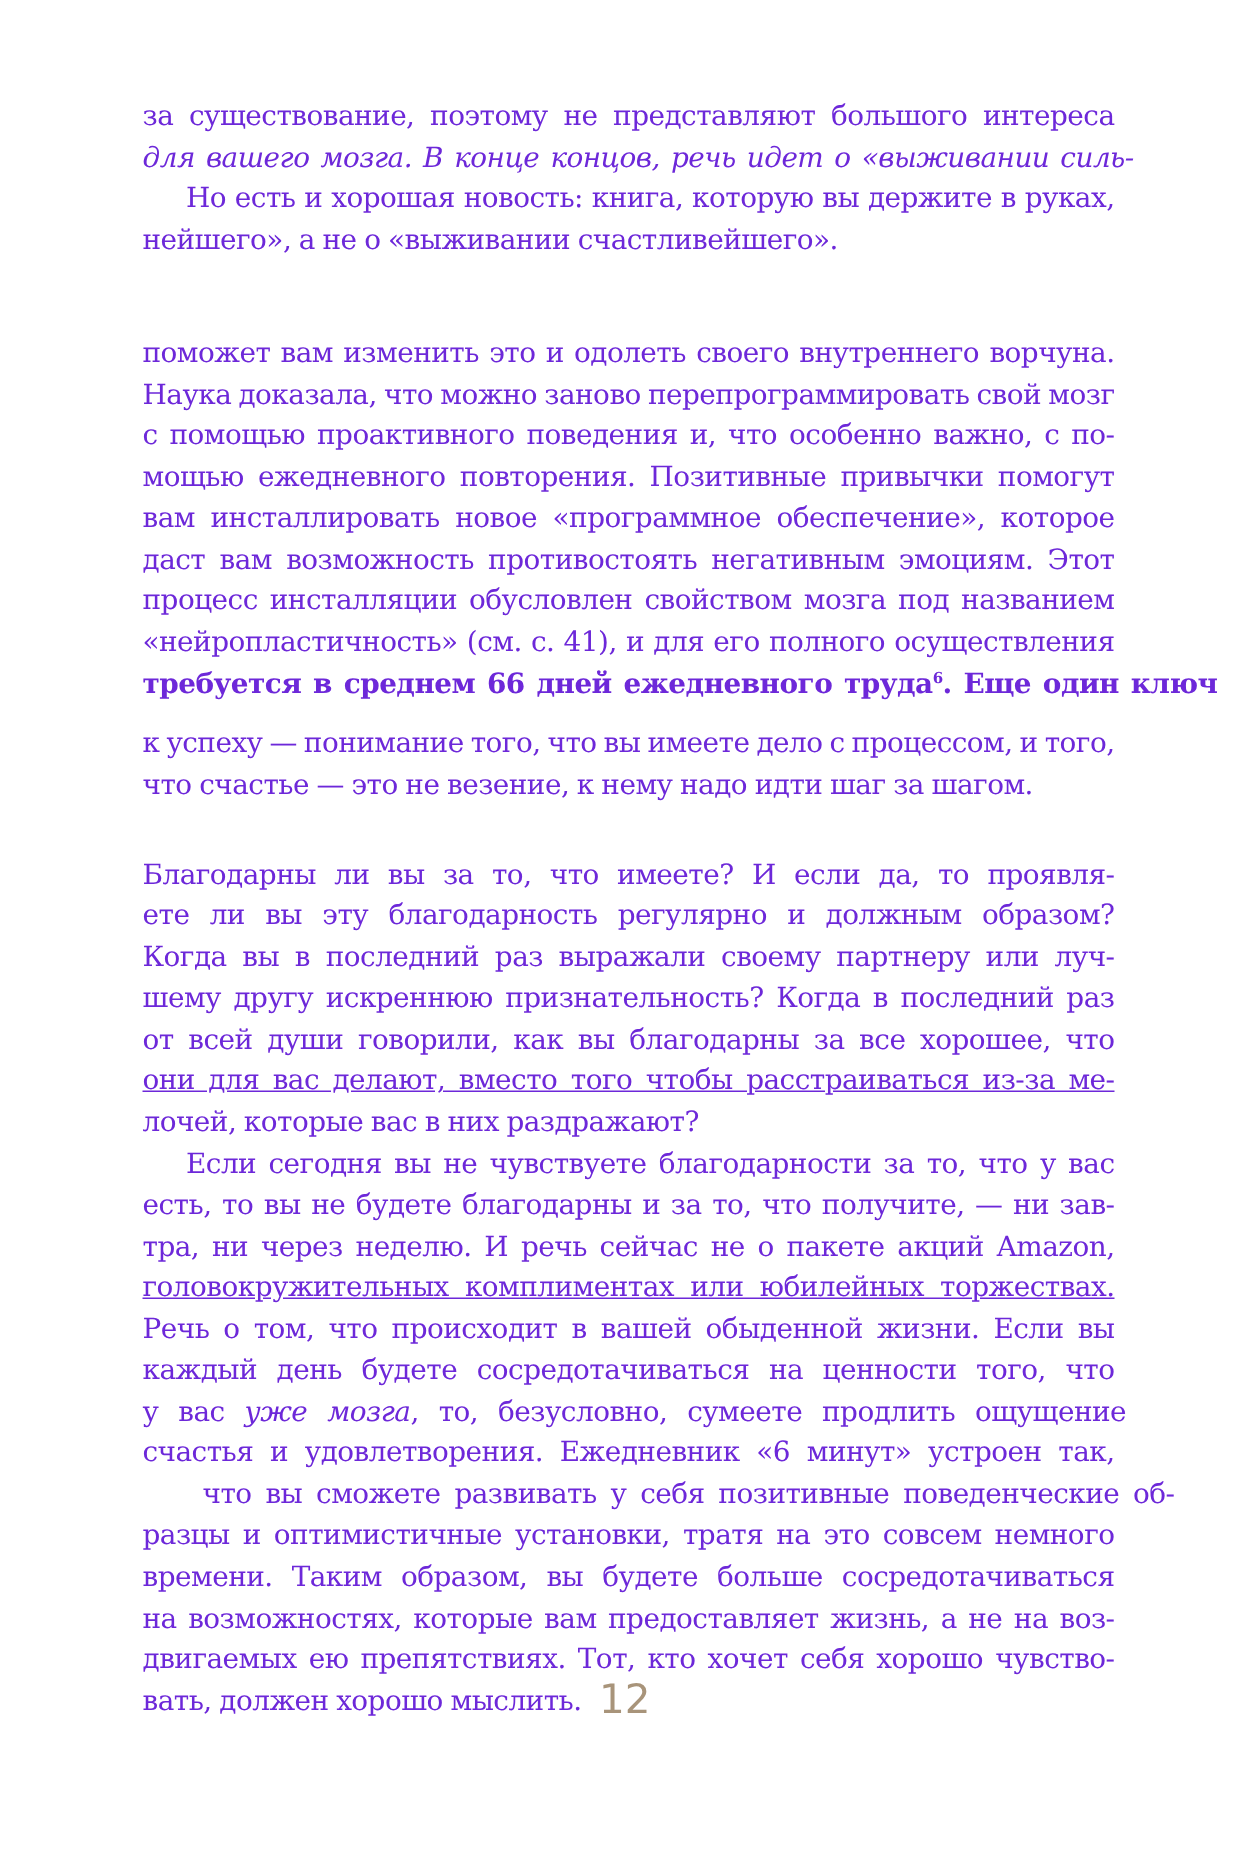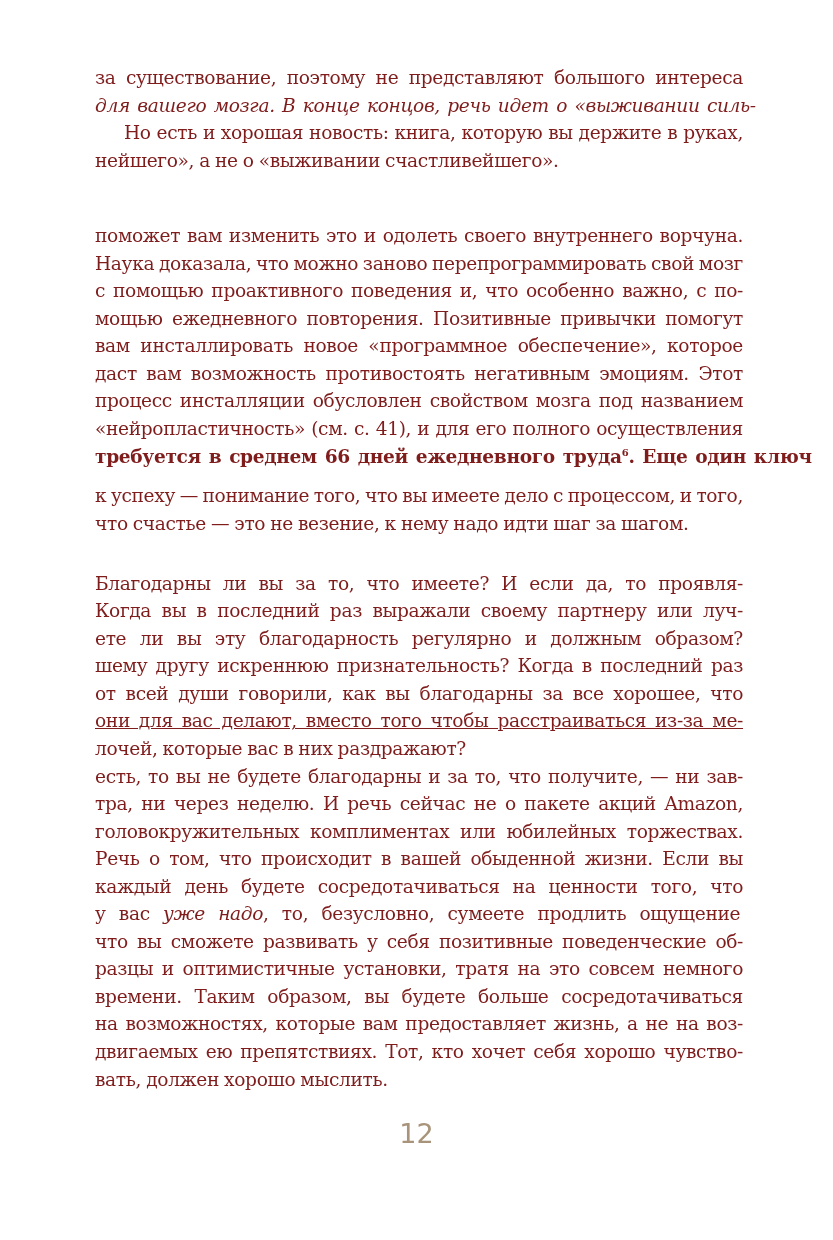--- a/index.html
+++ b/index.html
@@ -4,21 +4,21 @@
 <style>
   html, body { margin: 0; padding: 0; background: #ffffff; }
   body { width: 833px; height: 1240px; position: relative; overflow: hidden; }
   .page { position: absolute; left: 95px; top: 64px; width: 648px; }
   .block { margin: 0; padding: 0; }
   .line {
     font-family: "DejaVu Serif", "Liberation Serif", serif;
     font-size: 18.6px;
     line-height: 27.55px;
     height: 27.55px;
-    color: #7f1d1d;
+    color: #6d28d9;
     white-space: nowrap;
     text-align: justify;
     text-align-last: justify;
     letter-spacing: -0.35px;
     word-spacing: -0.5px;
   }
   .line.last { text-align-last: left; }
   .line.indent { padding-left: 29px; }
   .gap { height: 32.5px; }
   .it { font-style: italic; }
@@ -51,33 +51,35 @@
     <div class="line" style="text-align: left; text-align-last: left; word-spacing: 0.576172px;">«нейропластичность» (см. с. 41), и для его полного осуществления</div>
     <div class="line" style="text-align: left; text-align-last: left; word-spacing: 1.69792px; font-weight: bold;"><span>требуется в среднем 66 дней ежедневного труда</span><sup>6</sup><span>. Еще один ключ</span></div>
     <div class="line" style="text-align: left; text-align-last: left; word-spacing: -0.907552px; margin-top: 12px;">к успеху — понимание того, что вы имеете дело с процессом, и того,</div>
     <div class="line last">что счастье — это не везение, к нему надо идти шаг за шагом.</div>
   </div>
 
   <div class="gap"></div>
 
   <div class="block">
     <div class="line" style="text-align: left; text-align-last: left; word-spacing: 6.62642px;">Благодарны ли вы за то, что имеете? И если да, то проявля-</div>
+    <div class="line" style="text-align: left; text-align-last: left; word-spacing: 7.95703px;">ете ли вы эту благодарность регулярно и должным образом?</div>
     <div class="line" style="text-align: left; text-align-last: left; word-spacing: 4.88542px;">Когда вы в последний раз выражали своему партнеру или луч-</div>
-    <div class="line" style="text-align: left; text-align-last: left; word-spacing: 7.95703px;">ете ли вы эту благодарность регулярно и должным образом?</div>
     <div class="line" style="text-align: left; text-align-last: left; word-spacing: 2.7567px;">шему другу искреннюю признательность? Когда в последний раз</div>
     <div class="line" style="text-align: left; text-align-last: left; word-spacing: 4.19375px;">от всей души говорили, как вы благодарны за все хорошее, что</div>
     <div class="line" style="text-align: left; text-align-last: left; word-spacing: 3.38194px; text-decoration: underline;">они для вас делают, вместо того чтобы расстраиваться из-за ме-</div>
     <div class="line last">лочей, которые вас в них раздражают?</div>
+    <div class="line indent" style="text-align: left; text-align-last: left; word-spacing: 2.65625px;">Если сегодня вы не чувствуете благодарности за то, что у вас</div>
     <div class="line" style="text-align: left; text-align-last: left; word-spacing: 1.47115px;">есть, то вы не будете благодарны и за то, что получите, — ни зав-</div>
     <div class="line" style="text-align: left; text-align-last: left; word-spacing: 2.96875px;">тра, ни через неделю. И речь сейчас не о пакете акций Amazon,</div>
-    <div class="line" style="text-align: left; text-align-last: left; word-spacing: 5.21094px;">головокружительных комплиментах или юбилейных торжествах.</div>
+    <div class="line" style="text-align: left; text-align-last: left; word-spacing: 5.21094px; text-decoration: underline;">головокружительных комплиментах или юбилейных торжествах.</div>
     <div class="line" style="text-align: left; text-align-last: left; word-spacing: 3.81719px;">Речь о том, что происходит в вашей обыденной жизни. Если вы</div>
     <div class="line" style="text-align: left; text-align-last: left; word-spacing: 7.46875px;">каждый день будете сосредотачиваться на ценности того, что</div>
-    <div class="line" style="text-align: left; text-align-last: left; word-spacing: 7.6875px;"><span>у вас </span><span class="it">уже надо</span><span>, то, безусловно, сумеете продлить ощущение</span></div>
-    <div class="line" style="text-align: left; text-align-last: left; word-spacing: 3.65039px;">что вы сможете развивать у себя позитивные поведенческие об-</div>
+    <div class="line" style="text-align: left; text-align-last: left; word-spacing: 7.6875px;"><span>у вас </span><span class="it">уже мозга</span><span>, то, безусловно, сумеете продлить ощущение</span></div>
+    <div class="line" style="text-align: left; text-align-last: left; word-spacing: 5.5558px;">счастья и удовлетворения. Ежедневник «6 минут» устроен так,</div>
+    <div class="line" style="text-align: left; text-align-last: left; word-spacing: 3.65039px; margin-left: 40px;">что вы сможете развивать у себя позитивные поведенческие об-</div>
     <div class="line" style="text-align: left; text-align-last: left; word-spacing: 3.12695px;">разцы и оптимистичные установки, тратя на это совсем немного</div>
     <div class="line" style="text-align: left; text-align-last: left; word-spacing: 7.125px;">времени. Таким образом, вы будете больше сосредотачиваться</div>
     <div class="line" style="text-align: left; text-align-last: left; word-spacing: 2.09896px;">на возможностях, которые вам предоставляет жизнь, а не на воз-</div>
     <div class="line" style="text-align: center; text-align-last: left; word-spacing: 2.47852px;">двигаемых ею препятствиях. Тот, кто хочет себя хорошо чувство-</div>
     <div class="line last">вать, должен хорошо мыслить.</div>
   </div>
 </div>
 
 <div class="page-number">12</div>
 

